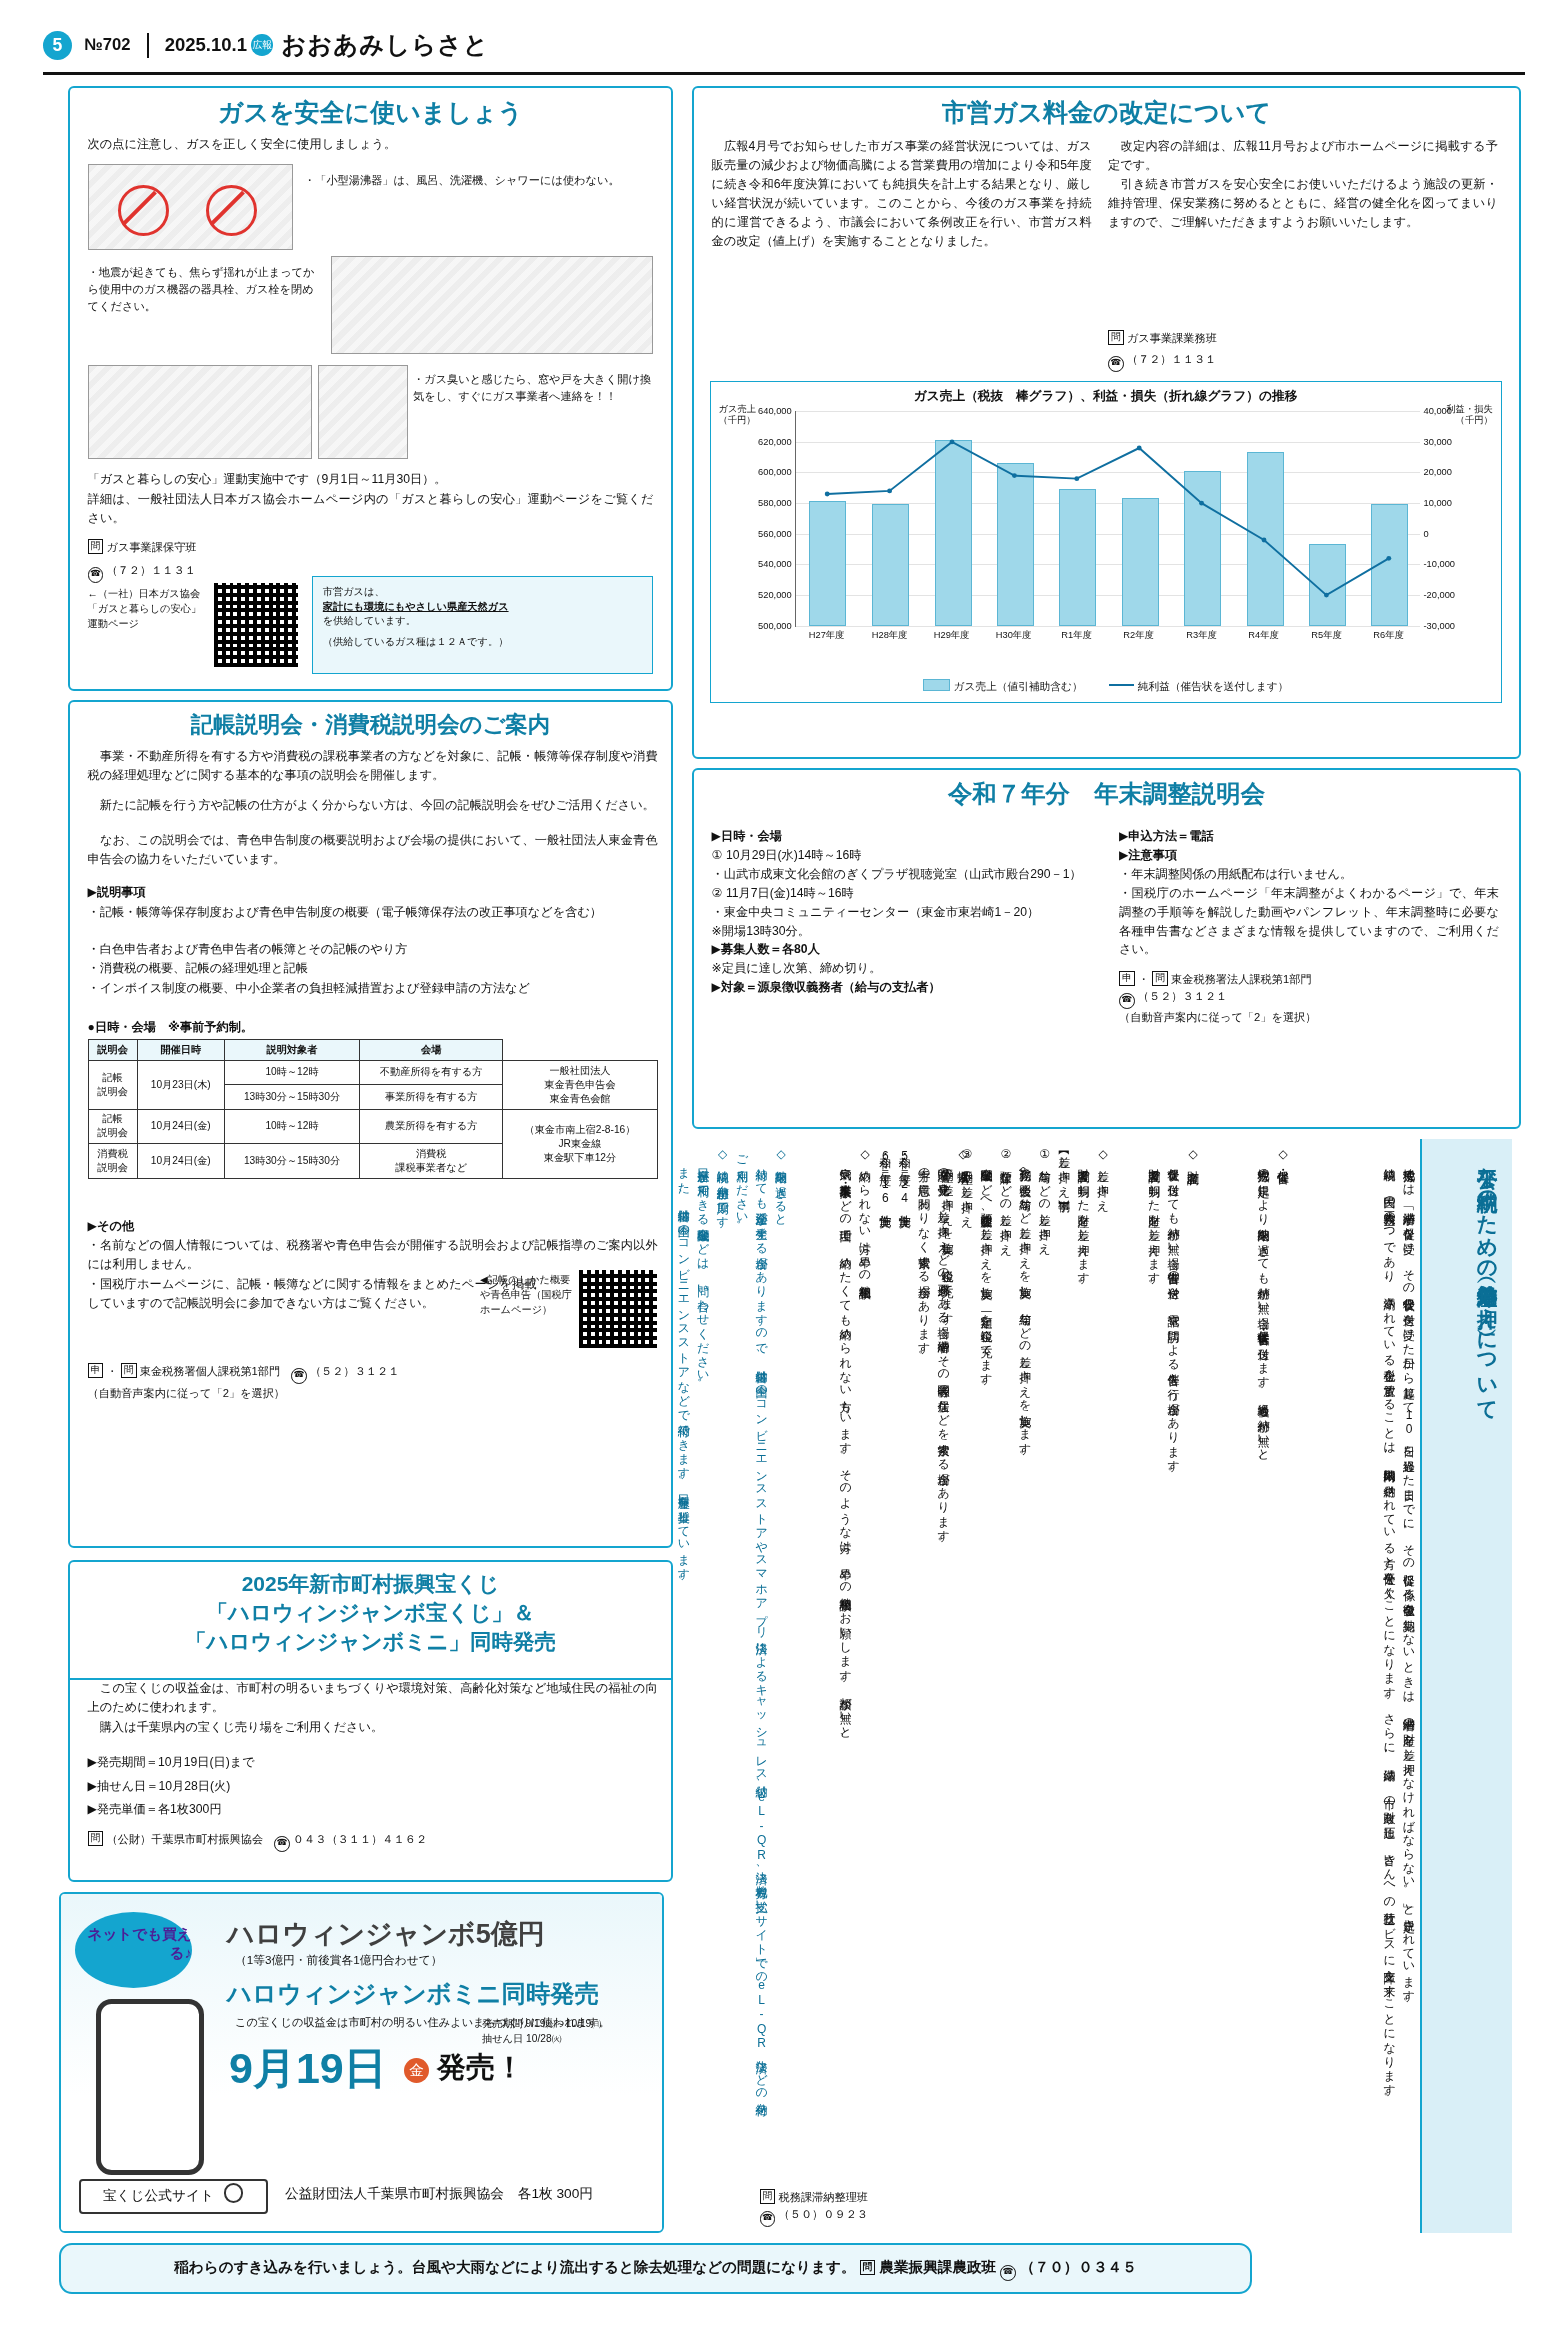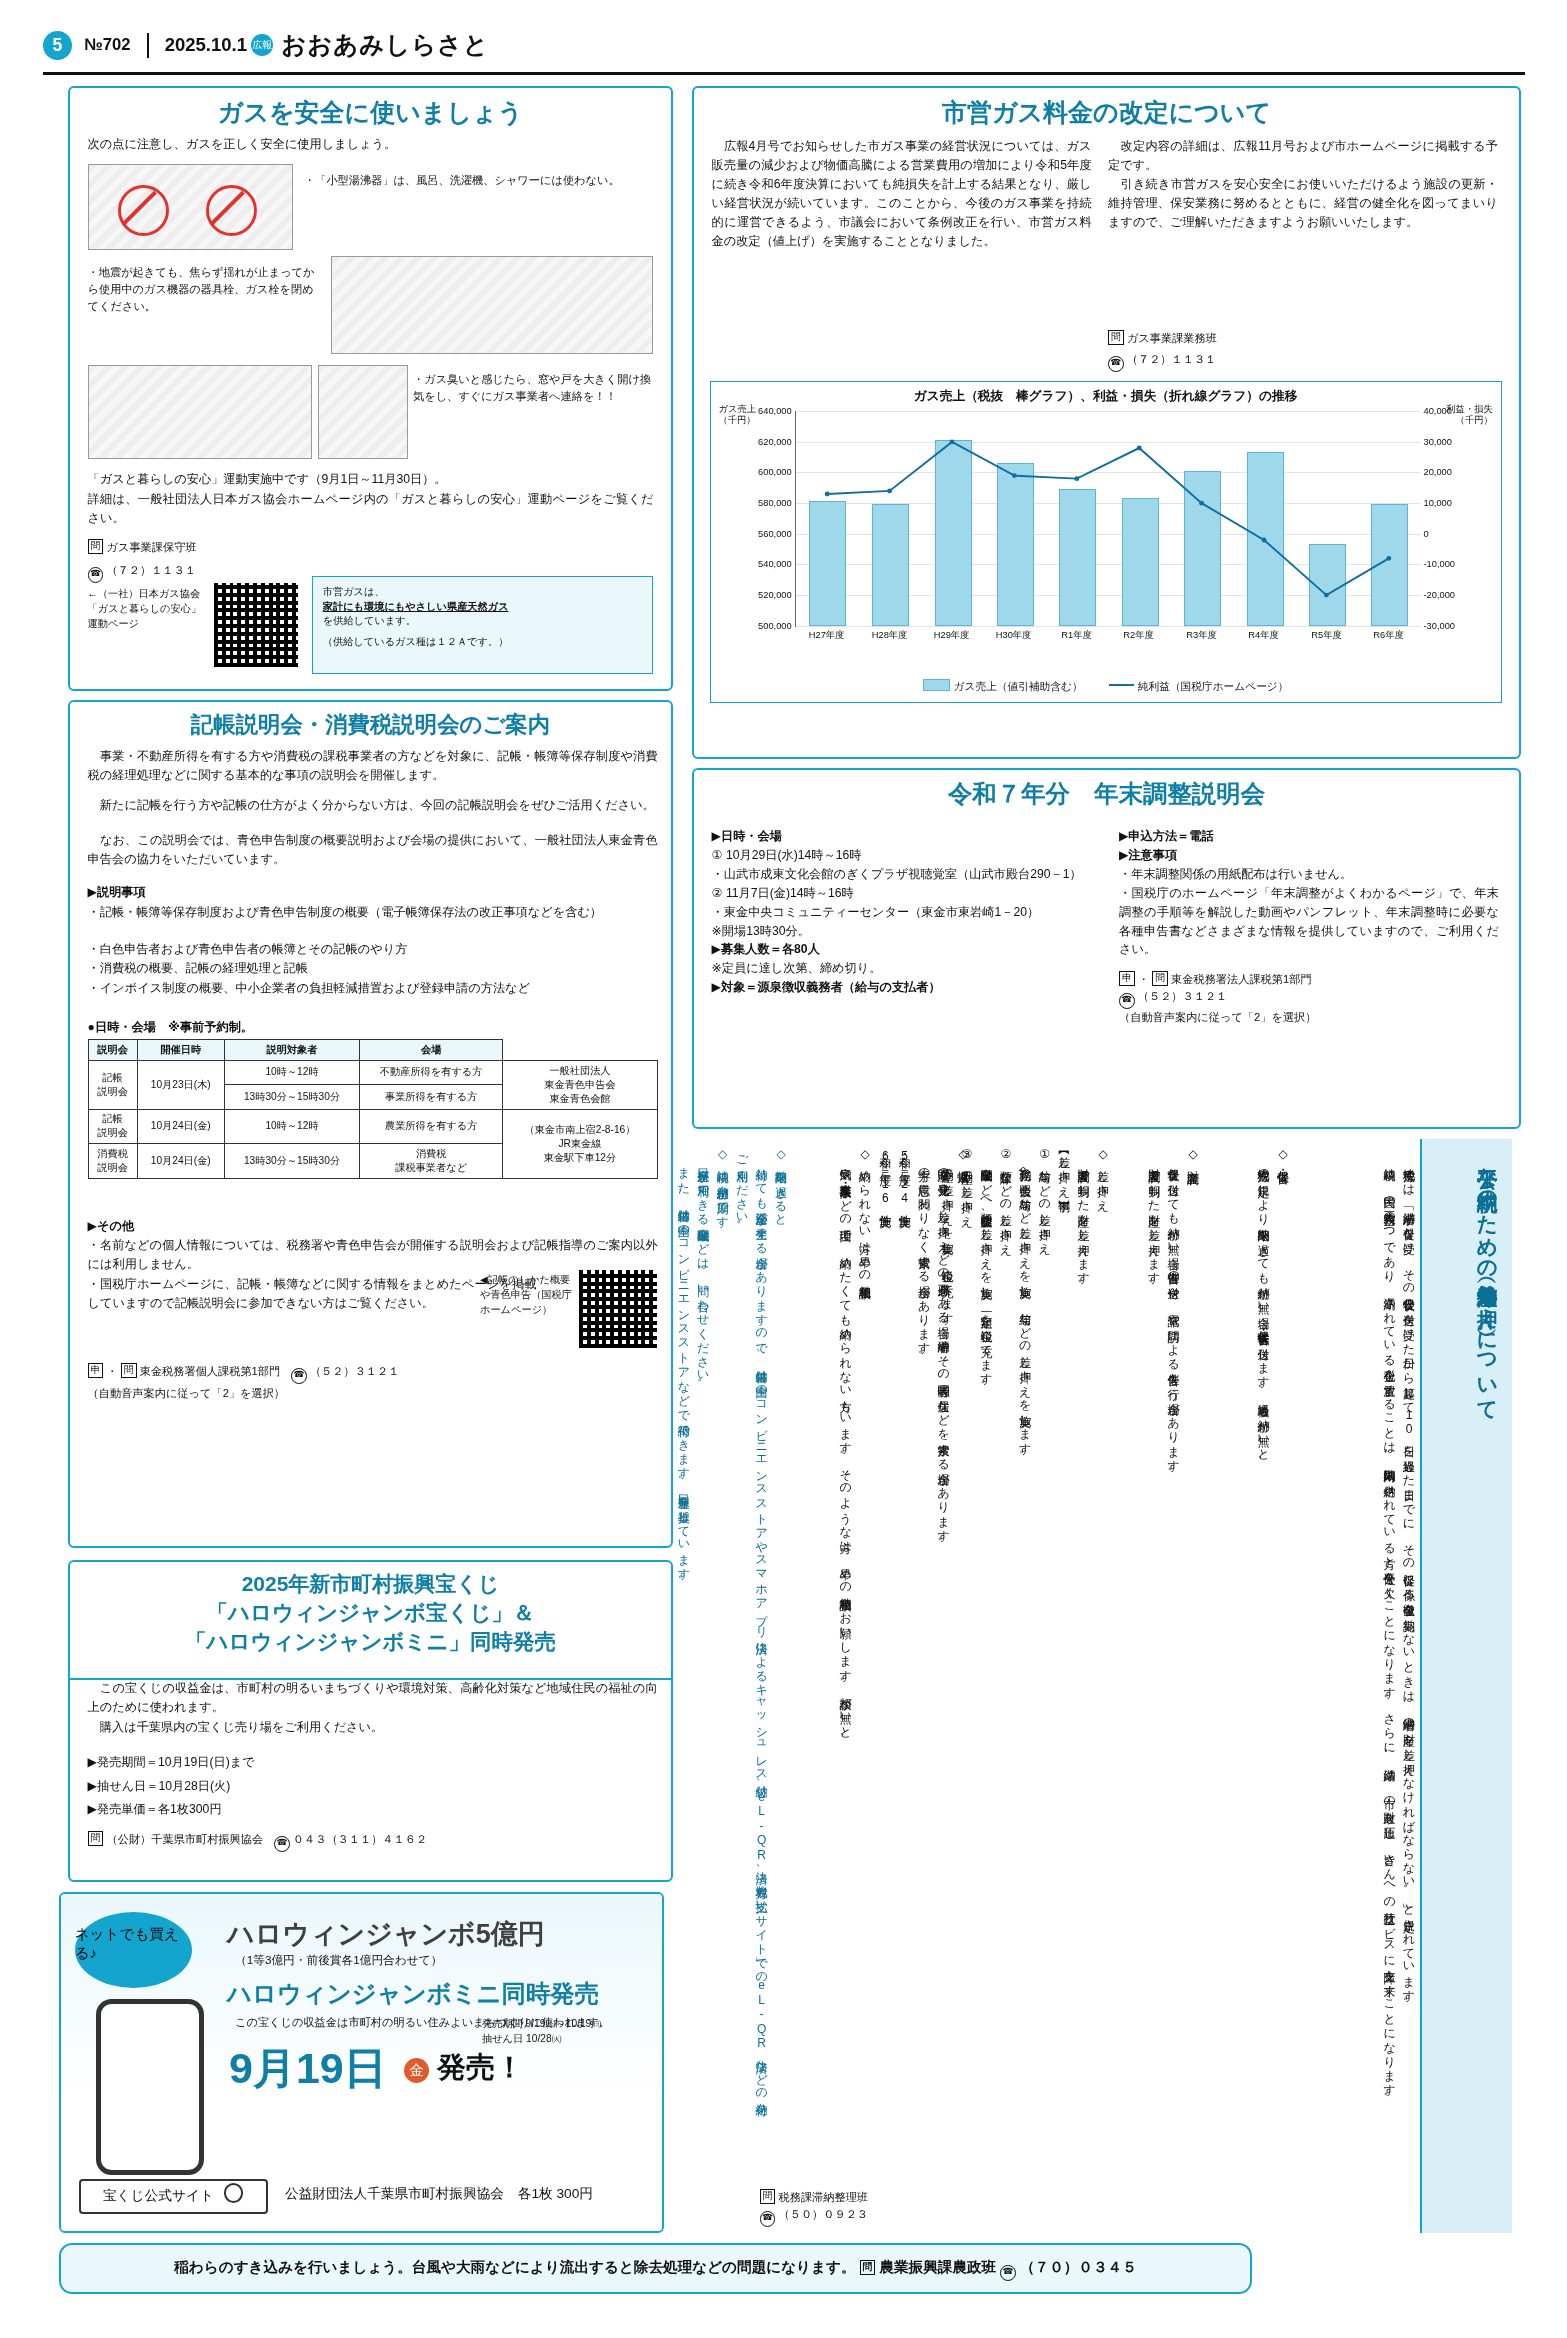--- a/index.html
+++ b/index.html
@@ -231,21 +231,21 @@
             <circle cx="288" cy="69.14285714285714" r="2.5" fill="#0f6fa0"></circle>
             <circle cx="352" cy="37.714285714285694" r="2.5" fill="#0f6fa0"></circle>
             <circle cx="416" cy="94.28571428571429" r="2.5" fill="#0f6fa0"></circle>
             <circle cx="480" cy="132" r="2.5" fill="#0f6fa0"></circle>
             <circle cx="544" cy="188.57142857142858" r="2.5" fill="#0f6fa0"></circle>
             <circle cx="608" cy="150.85714285714286" r="2.5" fill="#0f6fa0"></circle>
           </svg>
         </div>
       <div class="legend">
         <span class="lg-sw"></span><span>ガス売上（値引補助含む）</span>
-        <span class="lg-ln"></span><span>純利益（国税庁ホームページ）</span>
+        <span class="lg-ln"></span><span>純利益（催告状を送付します）</span>
       </div>
     </div>
   </div>
 
   <div class="box" id="kicho">
     <div class="ttl hd">記帳説明会・消費税説明会のご案内</div>
     <div style="position:absolute;left:17.6px;top:45px;width:570px;" class="p">　事業・不動産所得を有する方や消費税の課税事業者の方などを対象に、記帳・帳簿等保存制度や消費税の経理処理などに関する基本的な事項の説明会を開催します。</div>
     <div style="position:absolute;left:17.6px;top:94px;width:570px;" class="p">　新たに記帳を行う方や記帳の仕方がよく分からない方は、今回の記帳説明会をぜひご活用ください。</div>
     <div style="position:absolute;left:17.6px;top:129px;width:570px;" class="p">　なお、この説明会では、青色申告制度の概要説明および会場の提供において、一般社団法人東金青色申告会の協力をいただいています。</div>
     <div style="position:absolute;left:17.6px;top:181px;width:570px;font-weight:bold;" class="p">▶説明事項</div>
@@ -407,21 +407,21 @@
     <div style="position:absolute;left:17.6px;top:269px;" class="small">
       <span class="ibox">問</span>
       <span>（公財）千葉県市町村振興協会</span>
       <span class="tel" style="margin-left:7.8px;">☎</span>
       <span>０４３（３１１）４１６２</span>
     </div>
   </div>
 
   <div id="lotad">
     <div style="position:absolute;left:0;top:0;width:100%;height:100%;background:linear-gradient(180deg,#eaf7fb 0%,#ffffff 60%);"></div>
-    <div style="position:absolute;left:13.7px;top:17.6px;width:117px;height:76px;border-radius:50%;background:#14a5cf;color:#000000;text-align:left;font-size:14.6px;font-weight:normal;line-height:1.3;padding-top:13.7px;box-sizing:border-box;">ネットでも買える♪</div>
+    <div style="position:absolute;left:13.7px;top:17.6px;width:117px;height:76px;border-radius:50%;background:#14a5cf;color:#4c1d95;text-align:right;font-size:14.6px;font-weight:bold;line-height:1.3;padding-top:13.7px;box-sizing:border-box;">ネットでも買える♪</div>
     <div style="position:absolute;left:35px;top:105px;width:98px;height:166px;border:5.9px solid #333;border-radius:15.6px;background:#fff;"></div>
 
     <div style="position:absolute;left:166px;top:21.5px;font-size:27px;font-weight:bold;color:#404040;">ハロウィンジャンボ5億円</div>
     <div style="position:absolute;left:174px;top:59px;font-size:11.7px;">（1等3億円・前後賞各1億円合わせて）</div>
     <div style="position:absolute;left:166px;top:84px;font-size:24.4px;font-weight:bold;color:#0f7fa5;">ハロウィンジャンボミニ同時発売</div>
     <div style="position:absolute;left:174px;top:121px;font-size:11.2px;">この宝くじの収益金は市町村の明るい住みよいまちづくりに使われます。</div>
 
     <div style="position:absolute;left:168px;top:146px;font-size:43px;font-weight:bold;color:#0f7fa5;">9月19日</div>
     <div style="position:absolute;left:343px;top:164px;width:25px;height:25px;border-radius:50%;background:#e05a2b;color:#fff;font-size:14.6px;line-height:25px;text-align:center;">金</div>
     <div style="position:absolute;left:376px;top:154px;font-size:29px;font-weight:bold;">発売！</div>

